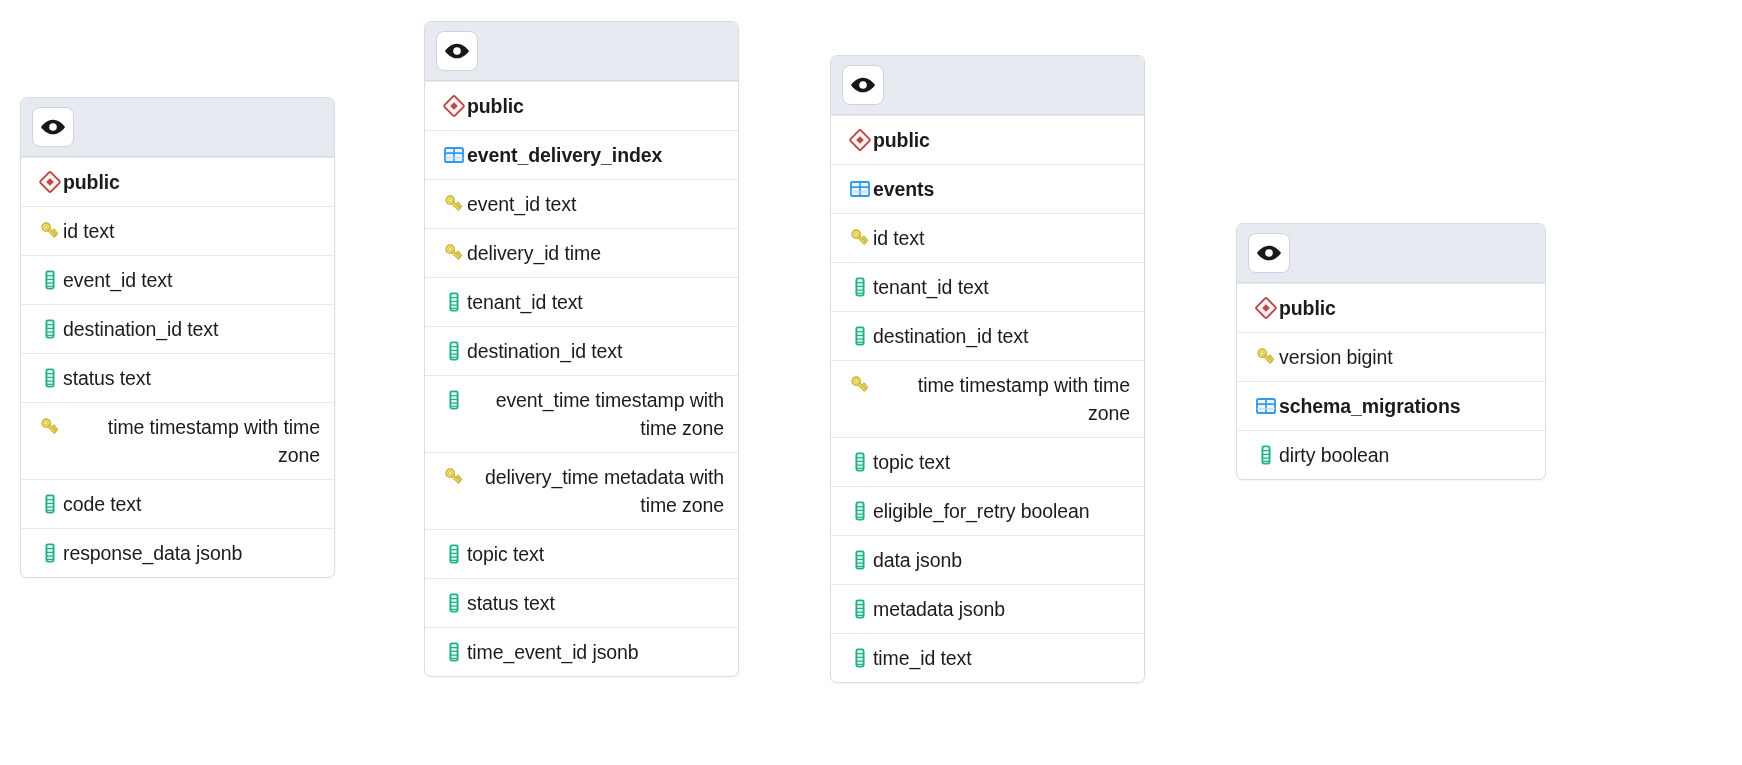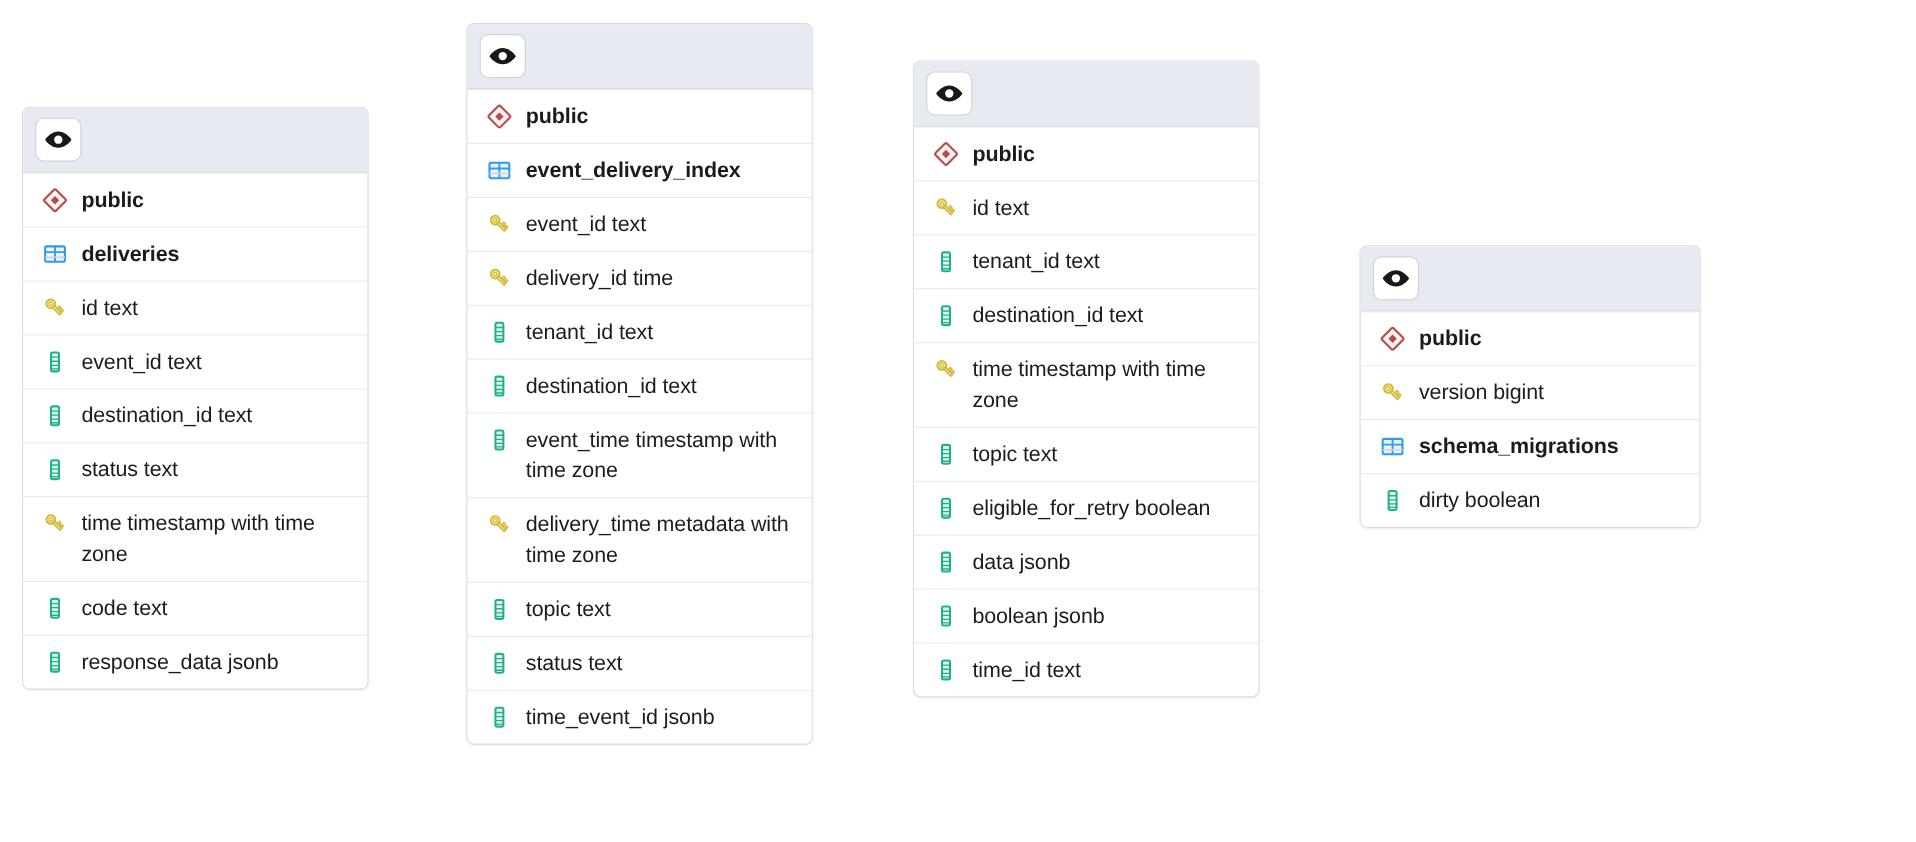--- a/index.html
+++ b/index.html
@@ -34,24 +34,24 @@
     border: 1px solid #ccd3dd;
     border-radius: 8px;
     display: flex; align-items: center; justify-content: center;
     cursor: pointer;
   }
   .eye-btn svg { display: block; }
 
   .row {
     display: flex;
     align-items: flex-start;
-    gap: 11px;
     padding: 10px 14px 10px 16px;
     border-top: 1px solid #e6eaf0;
     min-height: 45px;
+    text-align: right;
   }
   .row:first-of-type { border-top: none; }
   .row .ico {
     flex: 0 0 auto;
     width: 26px; height: 26px;
     display: flex; align-items: center; justify-content: center;
     margin-top: 1px;
   }
   .row .lbl {
     font-size: 19.5px;
@@ -81,31 +81,20 @@
       </div>
       <div class="row schema">
         <span class="ico">
           <svg width="24" height="24" viewBox="0 0 24 24" aria-hidden="true">
             <rect x="4.6" y="4.6" width="14.8" height="14.8" rx="1.6" transform="rotate(45 12 12)" fill="#fdf2f2" stroke="#b84a4a" stroke-width="1.9"></rect>
             <rect x="9.3" y="9.3" width="5.4" height="5.4" transform="rotate(45 12 12)" fill="#b84a4a"></rect>
           </svg>
         </span>
         <span class="lbl">public</span>
       </div>
-      <div class="row table">
-        <span class="ico">
-          <svg width="24" height="24" viewBox="0 0 24 24" aria-hidden="true">
-            <rect x="3" y="5" width="18" height="14" rx="1.6" fill="#eef3f8" stroke="#2f9bf0" stroke-width="1.9"></rect>
-            <line x1="3" y1="10.2" x2="21" y2="10.2" stroke="#2f9bf0" stroke-width="1.7"></line>
-            <line x1="12" y1="5" x2="12" y2="19" stroke="#2f9bf0" stroke-width="1.7"></line>
-            <line x1="3" y1="14.8" x2="21" y2="14.8" stroke="#c9d6e2" stroke-width="1.3"></line>
-          </svg>
-        </span>
-        <span class="lbl">deliveries</span>
-      </div>
       <div class="row col">
         <span class="ico">
           <svg width="24" height="24" viewBox="0 0 24 24" aria-hidden="true">
             <g transform="rotate(-45 12 12)">
               <circle cx="12" cy="6.6" r="4.1" fill="#f2e06a" stroke="#cdb43a" stroke-width="1.5"></circle>
               <circle cx="12" cy="6.6" r="1.45" fill="#ffffff" stroke="#cdb43a" stroke-width="0.9"></circle>
               <rect x="10.7" y="10" width="2.6" height="9.4" fill="#f2e06a" stroke="#cdb43a" stroke-width="1.2"></rect>
               <rect x="13.2" y="13.4" width="3.1" height="2.1" fill="#f2e06a" stroke="#cdb43a" stroke-width="1.1"></rect>
               <rect x="13.2" y="17" width="2.6" height="2" fill="#f2e06a" stroke="#cdb43a" stroke-width="1.1"></rect>
             </g>
@@ -347,20 +336,31 @@
       </div>
       <div class="row schema">
         <span class="ico">
           <svg width="24" height="24" viewBox="0 0 24 24" aria-hidden="true">
             <rect x="4.6" y="4.6" width="14.8" height="14.8" rx="1.6" transform="rotate(45 12 12)" fill="#fdf2f2" stroke="#b84a4a" stroke-width="1.9"></rect>
             <rect x="9.3" y="9.3" width="5.4" height="5.4" transform="rotate(45 12 12)" fill="#b84a4a"></rect>
           </svg>
         </span>
         <span class="lbl">public</span>
       </div>
+      <div class="row table">
+        <span class="ico">
+          <svg width="24" height="24" viewBox="0 0 24 24" aria-hidden="true">
+            <rect x="3" y="5" width="18" height="14" rx="1.6" fill="#eef3f8" stroke="#2f9bf0" stroke-width="1.9"></rect>
+            <line x1="3" y1="10.2" x2="21" y2="10.2" stroke="#2f9bf0" stroke-width="1.7"></line>
+            <line x1="12" y1="5" x2="12" y2="19" stroke="#2f9bf0" stroke-width="1.7"></line>
+            <line x1="3" y1="14.8" x2="21" y2="14.8" stroke="#c9d6e2" stroke-width="1.3"></line>
+          </svg>
+        </span>
+        <span class="lbl">events</span>
+      </div>
       <div class="row col">
         <span class="ico">
           <svg width="24" height="24" viewBox="0 0 24 24" aria-hidden="true">
             <g transform="rotate(-45 12 12)">
               <circle cx="12" cy="6.6" r="4.1" fill="#f2e06a" stroke="#cdb43a" stroke-width="1.5"></circle>
               <circle cx="12" cy="6.6" r="1.45" fill="#ffffff" stroke="#cdb43a" stroke-width="0.9"></circle>
               <rect x="10.7" y="10" width="2.6" height="9.4" fill="#f2e06a" stroke="#cdb43a" stroke-width="1.2"></rect>
               <rect x="13.2" y="13.4" width="3.1" height="2.1" fill="#f2e06a" stroke="#cdb43a" stroke-width="1.1"></rect>
               <rect x="13.2" y="17" width="2.6" height="2" fill="#f2e06a" stroke="#cdb43a" stroke-width="1.1"></rect>
             </g>
@@ -445,21 +445,21 @@
       <div class="row col">
         <span class="ico">
           <svg width="24" height="24" viewBox="0 0 24 24" aria-hidden="true">
             <rect x="8.4" y="3.4" width="7.2" height="17.2" rx="1.5" fill="#e6f8f2" stroke="#1fb28a" stroke-width="1.9"></rect>
             <line x1="8.4" y1="7.7" x2="15.6" y2="7.7" stroke="#1fb28a" stroke-width="1.2"></line>
             <line x1="8.4" y1="11.4" x2="15.6" y2="11.4" stroke="#1fb28a" stroke-width="1.2"></line>
             <line x1="8.4" y1="15.1" x2="15.6" y2="15.1" stroke="#1fb28a" stroke-width="1.2"></line>
             <line x1="8.4" y1="18.3" x2="15.6" y2="18.3" stroke="#1fb28a" stroke-width="1.2"></line>
           </svg>
         </span>
-        <span class="lbl">boolean jsonb</span>
+        <span class="lbl">metadata jsonb</span>
       </div>
       <div class="row col">
         <span class="ico">
           <svg width="24" height="24" viewBox="0 0 24 24" aria-hidden="true">
             <rect x="8.4" y="3.4" width="7.2" height="17.2" rx="1.5" fill="#e6f8f2" stroke="#1fb28a" stroke-width="1.9"></rect>
             <line x1="8.4" y1="7.7" x2="15.6" y2="7.7" stroke="#1fb28a" stroke-width="1.2"></line>
             <line x1="8.4" y1="11.4" x2="15.6" y2="11.4" stroke="#1fb28a" stroke-width="1.2"></line>
             <line x1="8.4" y1="15.1" x2="15.6" y2="15.1" stroke="#1fb28a" stroke-width="1.2"></line>
             <line x1="8.4" y1="18.3" x2="15.6" y2="18.3" stroke="#1fb28a" stroke-width="1.2"></line>
           </svg>

